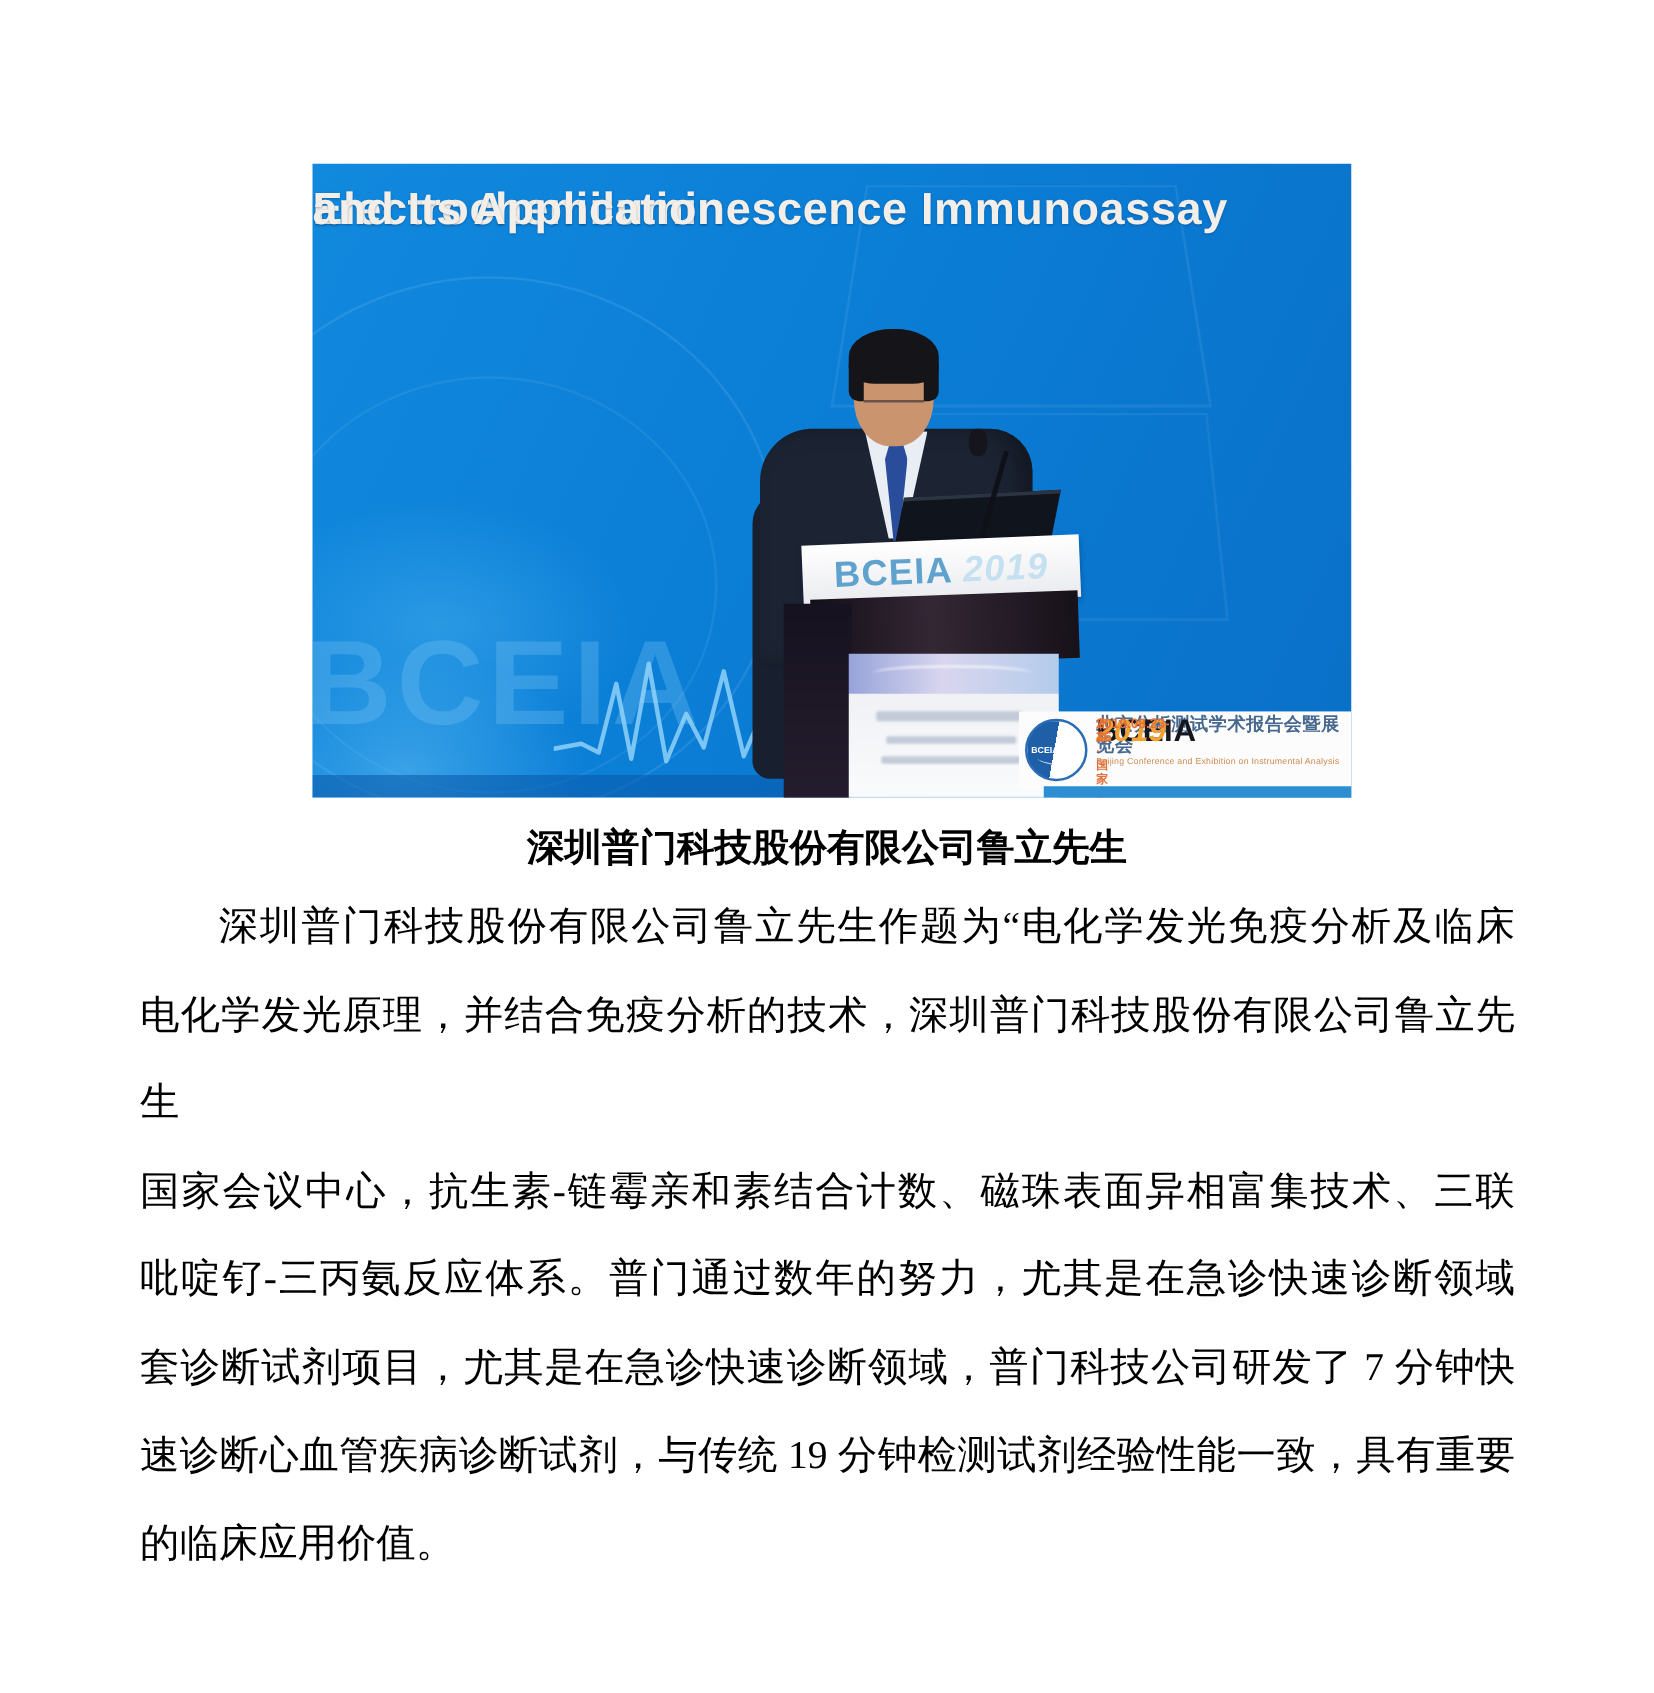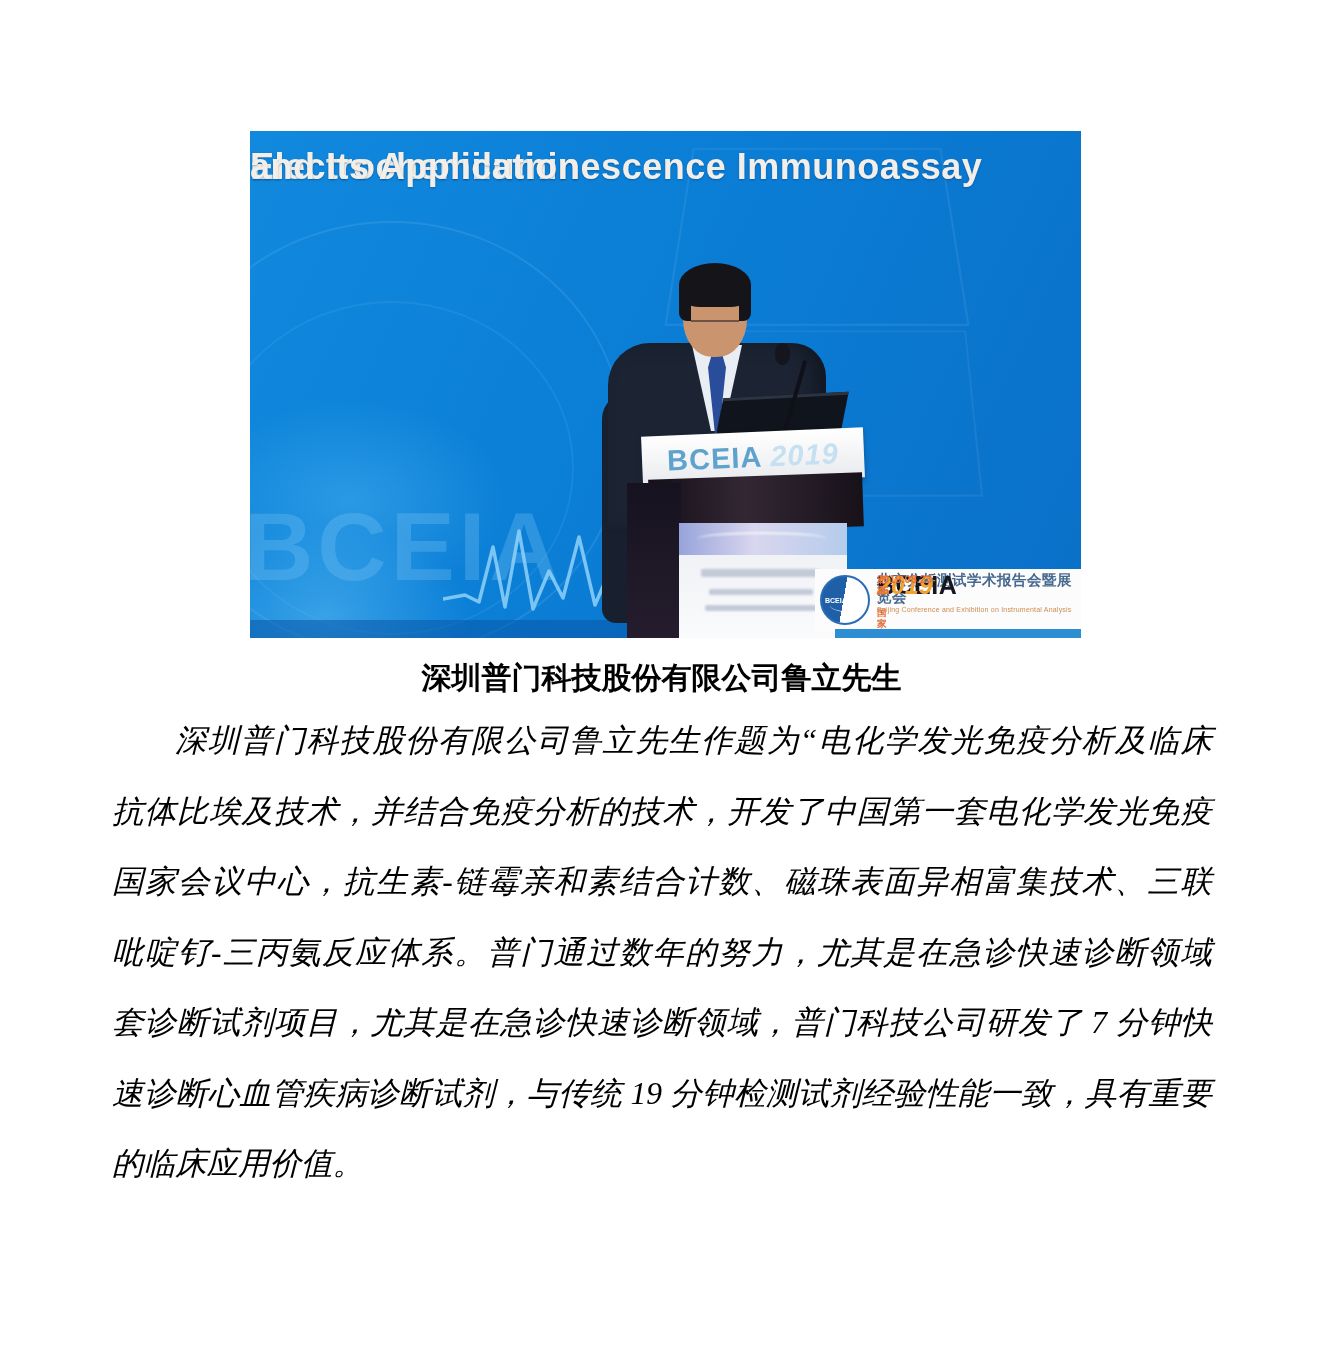--- a/index.html
+++ b/index.html
@@ -90,21 +90,21 @@
   .b-venue{color:#e2703a;font-size:9.5px;font-weight:bold;}
   .b-dates{color:#e2703a;font-size:11px;font-weight:bold;}
   .b-cn{position:static;color:#47688f;font-weight:bold;font-size:14.5px;line-height:17px;letter-spacing:.5px;}
   .b-en{position:static;color:#cf8a4e;font-size:7px;line-height:8px;letter-spacing:.2px;}
 
   
   .caption{position:absolute;left:0;top:658px;width:1323px;text-align:center;
            font-family:"Liberation Sans",sans-serif;font-weight:900;font-size:30px;color:#000;}
   .body-text{position:absolute;left:112px;top:706px;width:1100px;
              font-size:31.5px;line-height:70.5px;color:#000;}
-  .body-line{text-align:justify;text-align-last:justify;white-space:normal;font-style:italic;}
+  .body-line{text-align:justify;text-align-last:justify;white-space:normal;}
   .body-line:first-child{text-indent:2em;}
   .body-line:last-child{text-align-last:left;}
 </style>
 </head>
 <body>
 
 <div class="page">
 
   <div class="photo">
     <div class="globe-arc"></div>
@@ -175,21 +175,21 @@
         <div class="b-en">Beijing Conference and Exhibition on Instrumental Analysis</div>
       </div>
     </div>
     <div class="banner-strip"></div>
   </div>
 
   <div class="caption">深圳普门科技股份有限公司鲁立先生</div>
 
   <div class="body-text">
       <div class="body-line">深圳普门科技股份有限公司鲁立先生作题为“电化学发光免疫分析及临床</div>
-      <div class="body-line">抗体比埃及技术，并结合免疫分析的技术，开发了中国第一套电化学发光免疫</div>
+      <div class="body-line">电化学发光原理，并结合免疫分析的技术，深圳普门科技股份有限公司鲁立先生</div>
       <div class="body-line">国家会议中心，抗生素-链霉亲和素结合计数、磁珠表面异相富集技术、三联</div>
       <div class="body-line">吡啶钌-三丙氨反应体系。普门通过数年的努力，尤其是在急诊快速诊断领域</div>
       <div class="body-line">套诊断试剂项目，尤其是在急诊快速诊断领域，普门科技公司研发了 7 分钟快</div>
       <div class="body-line">速诊断心血管疾病诊断试剂，与传统 19 分钟检测试剂经验性能一致，具有重要</div>
       <div class="body-line">的临床应用价值。</div>
     </div>
 
 </div>
 
 </body></html>

